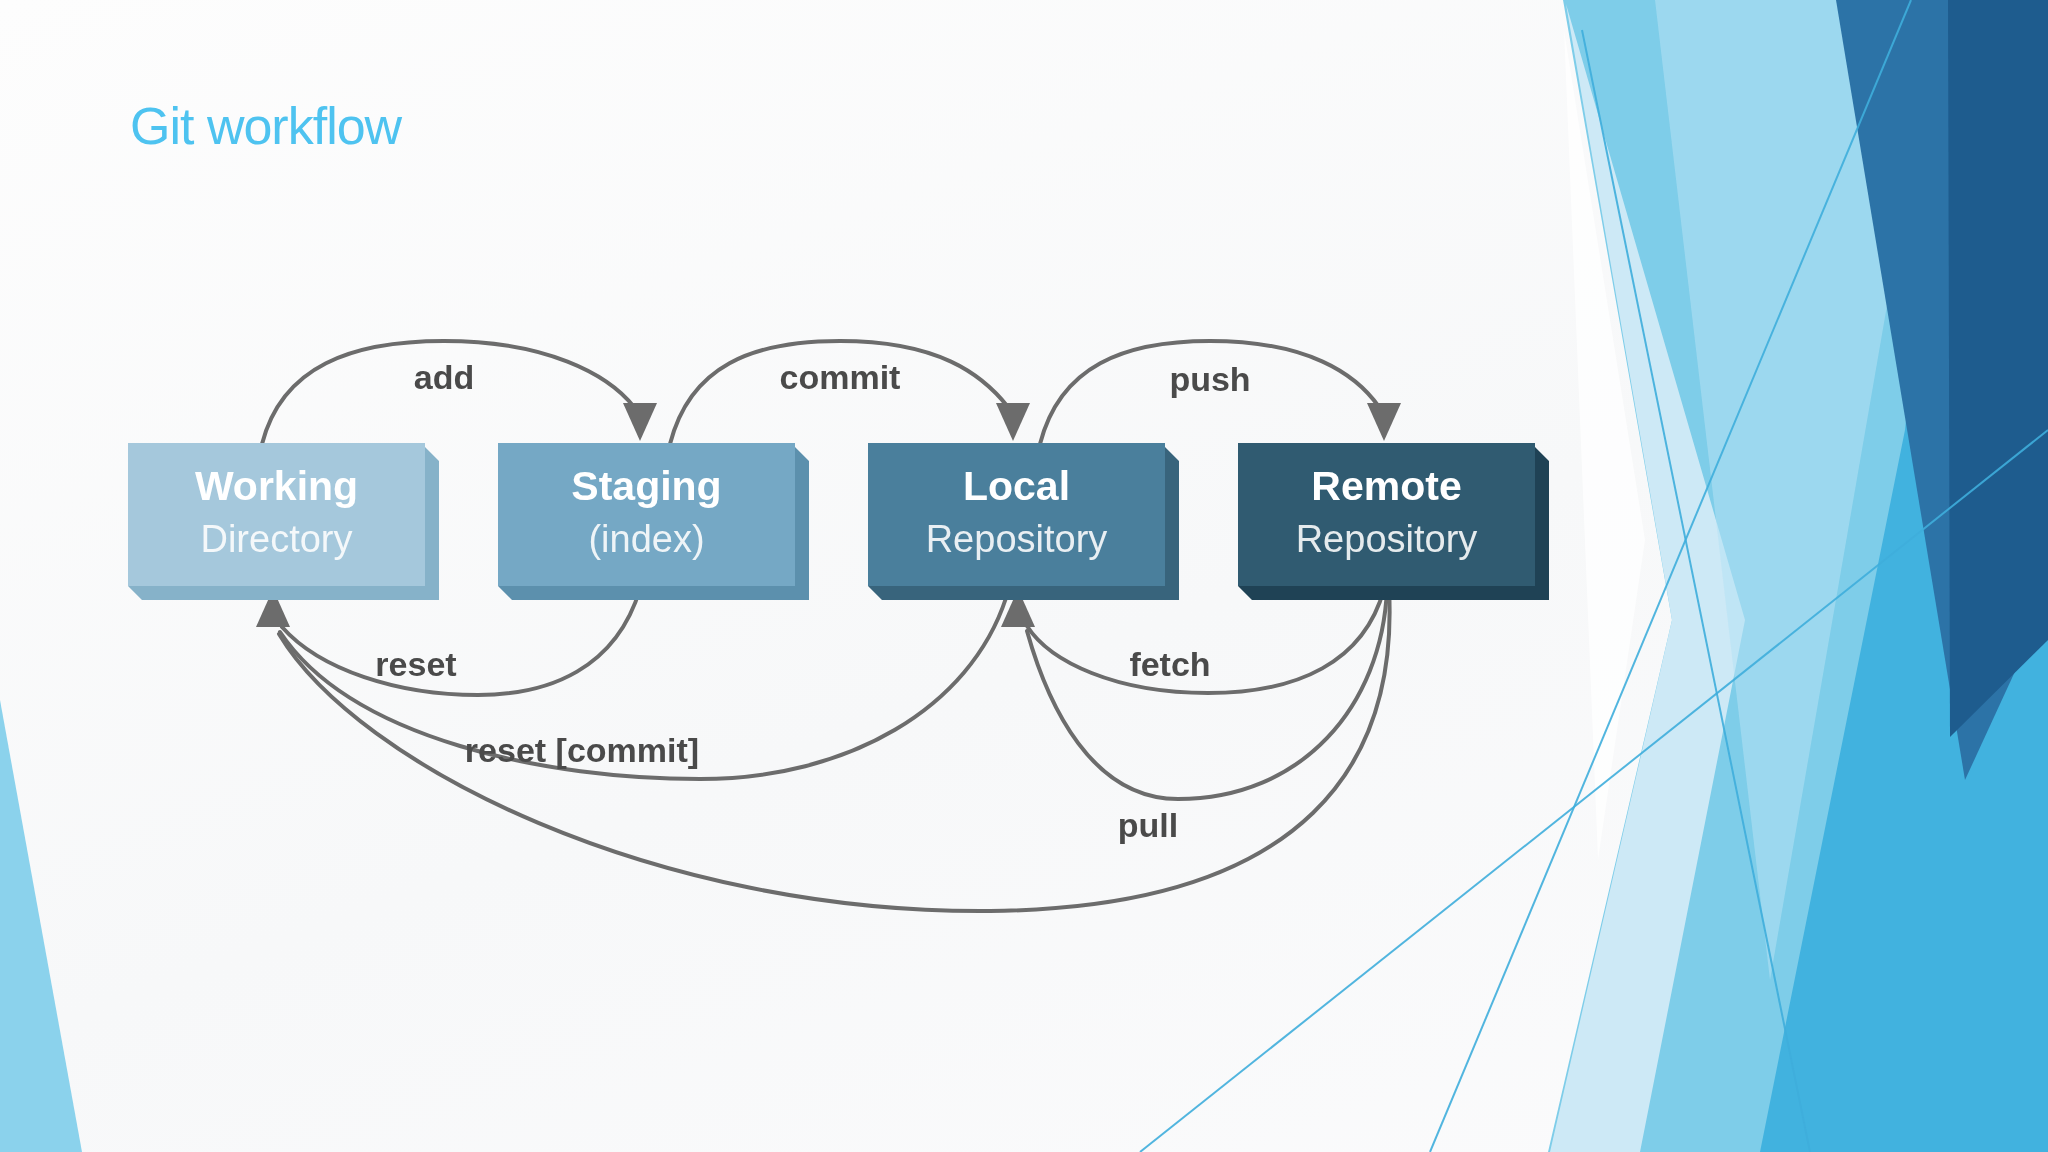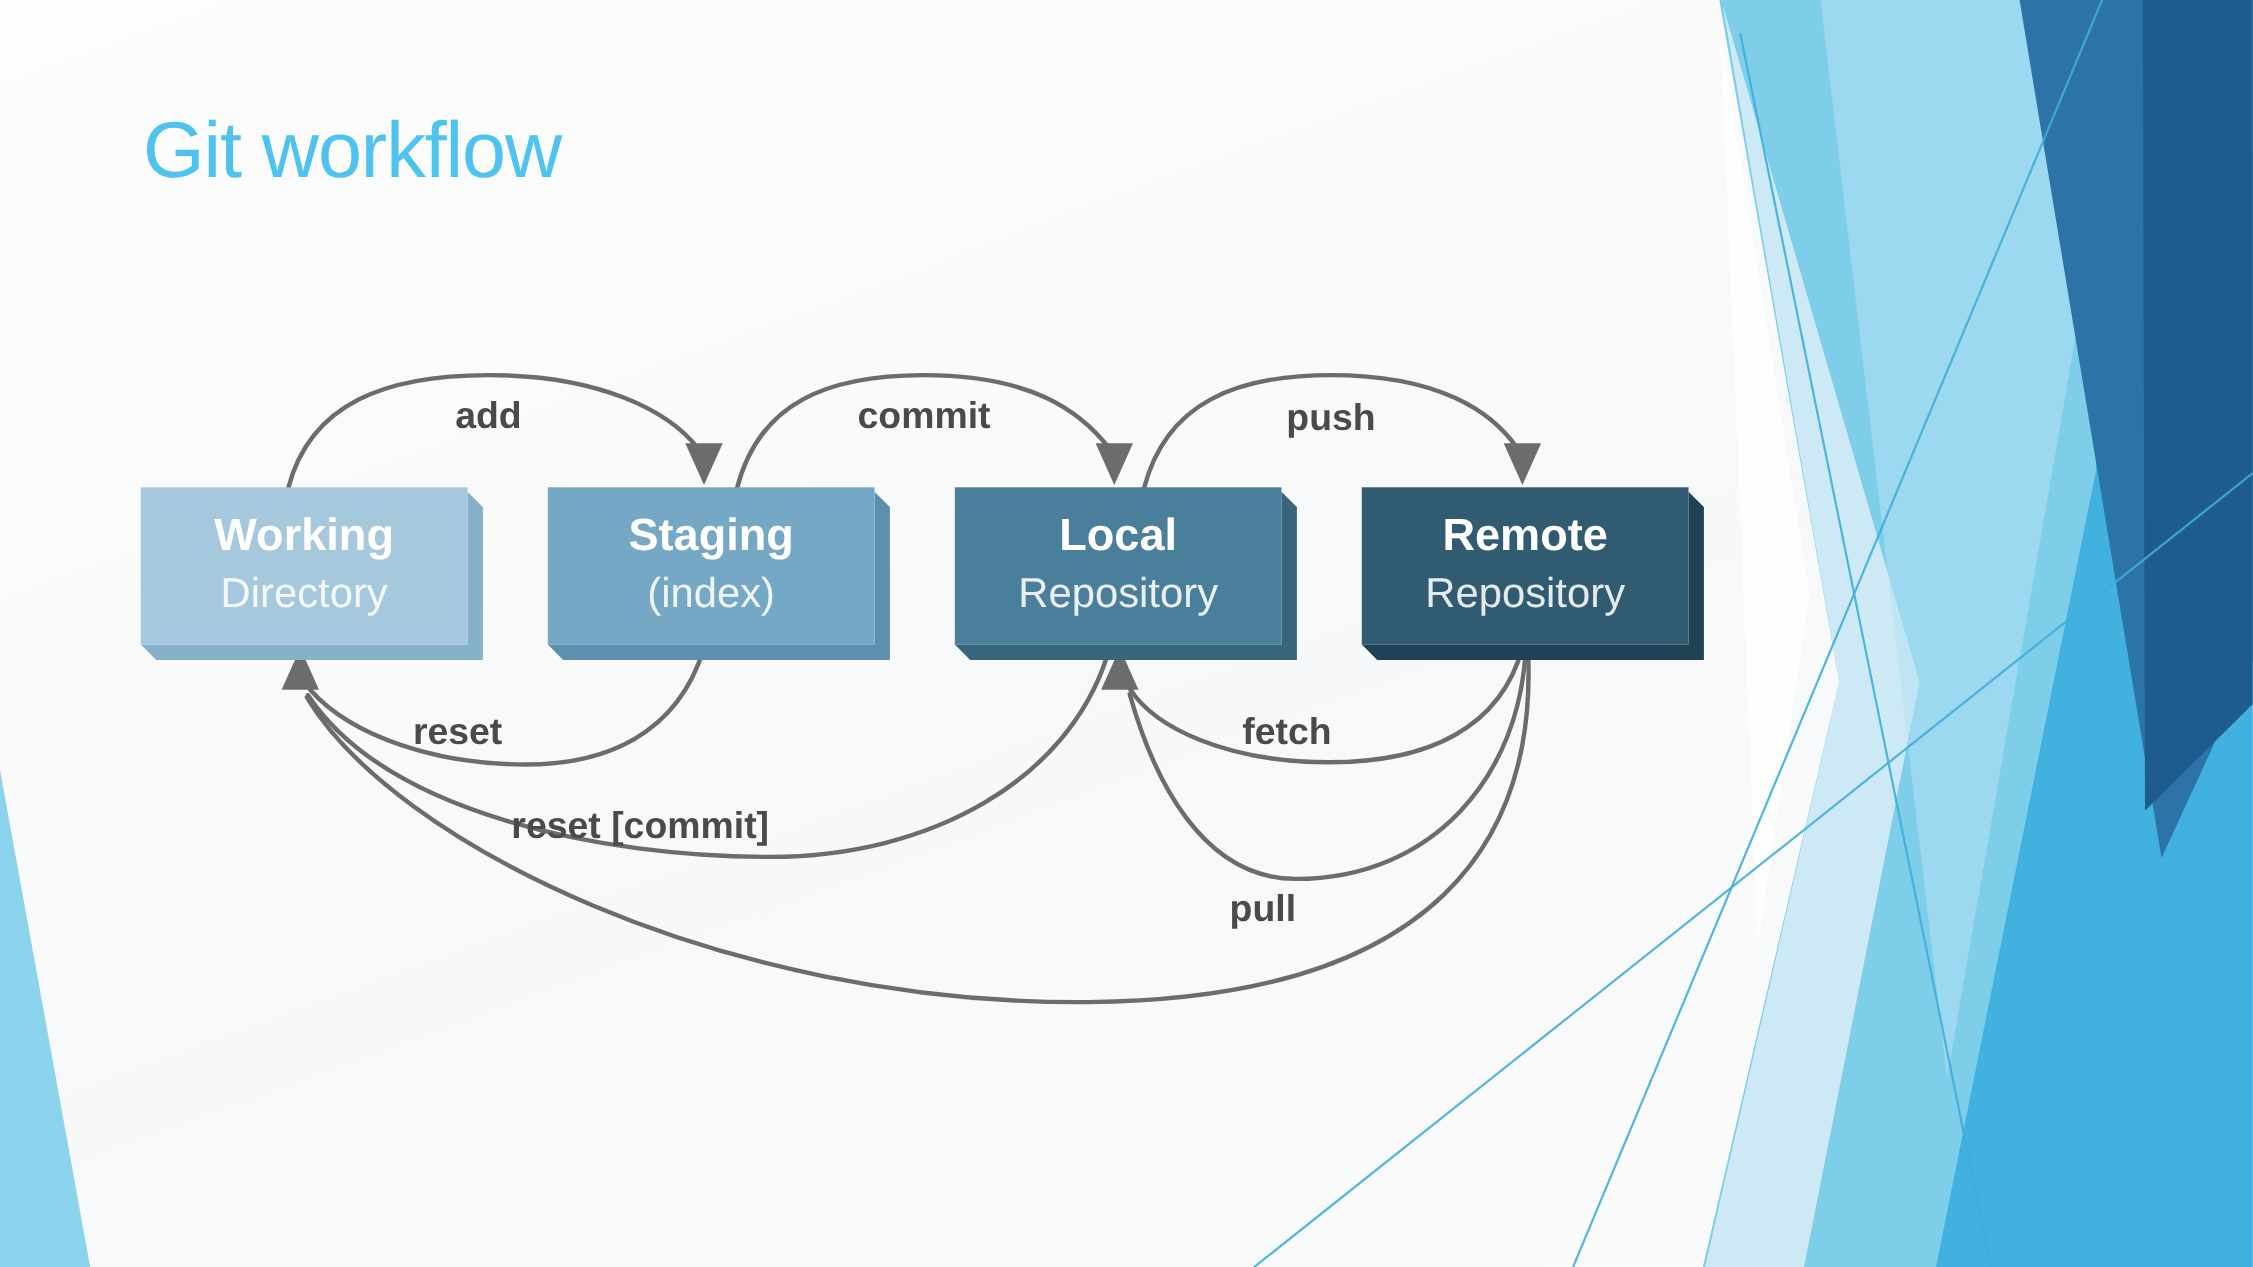--- a/index.html
+++ b/index.html
@@ -4,21 +4,21 @@
 <style>
   html,body{margin:0;padding:0;}
   body{
     width:2048px;height:1152px;overflow:hidden;position:relative;
     background:linear-gradient(160deg,#fdfdfd 0%,#f7f8f9 55%,#fbfbfc 100%);
     font-family:"Liberation Sans","DejaVu Sans",sans-serif;
   }
   .slide{position:absolute;inset:0;}
   .title{
     position:absolute;left:130px;top:98px;margin:0;
-    font-size:72px;font-weight:400;letter-spacing:-1px;line-height:1.1;
+    font-size:52px;font-weight:400;letter-spacing:-1px;line-height:1.1;
     color:#4EC3F0;
   }
   #scene{position:absolute;left:0;top:0;width:2048px;height:1152px;display:block;}
   .edge-label{font-weight:700;font-size:34px;}
   .node-line1{font-weight:700;font-size:41px;}
   .node-line2{font-weight:400;font-size:38px;opacity:.88;}
 </style>
 </head>
 <body>
 

